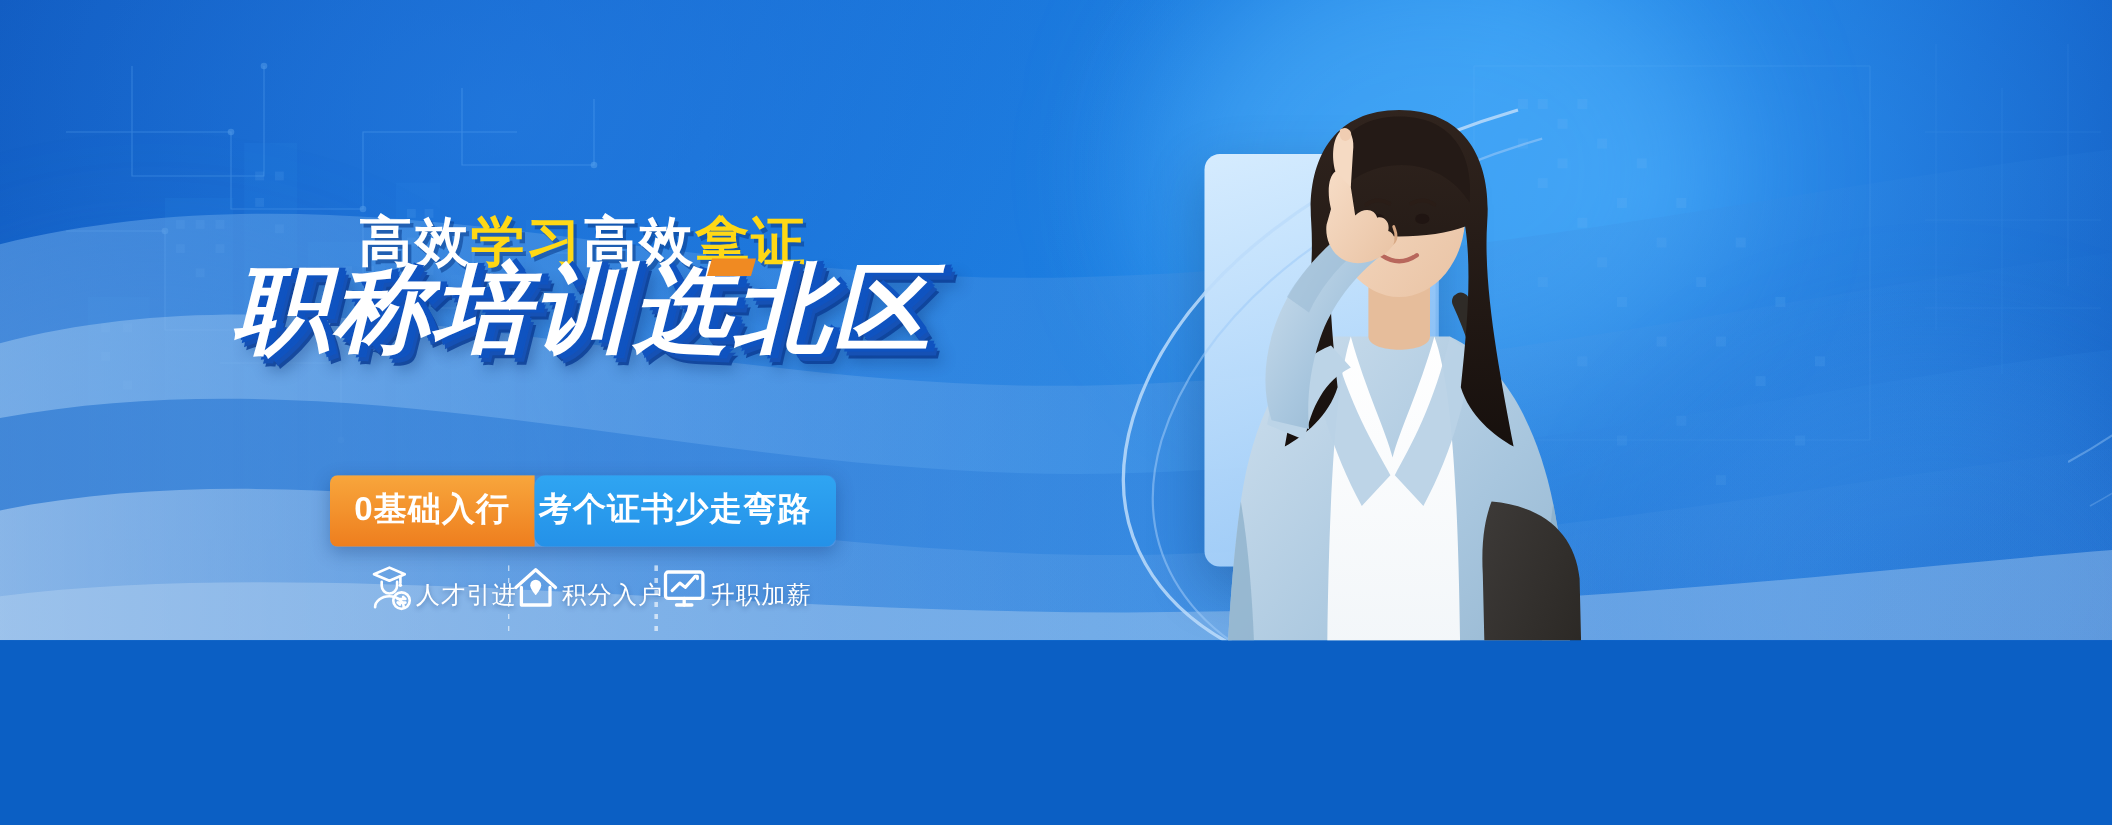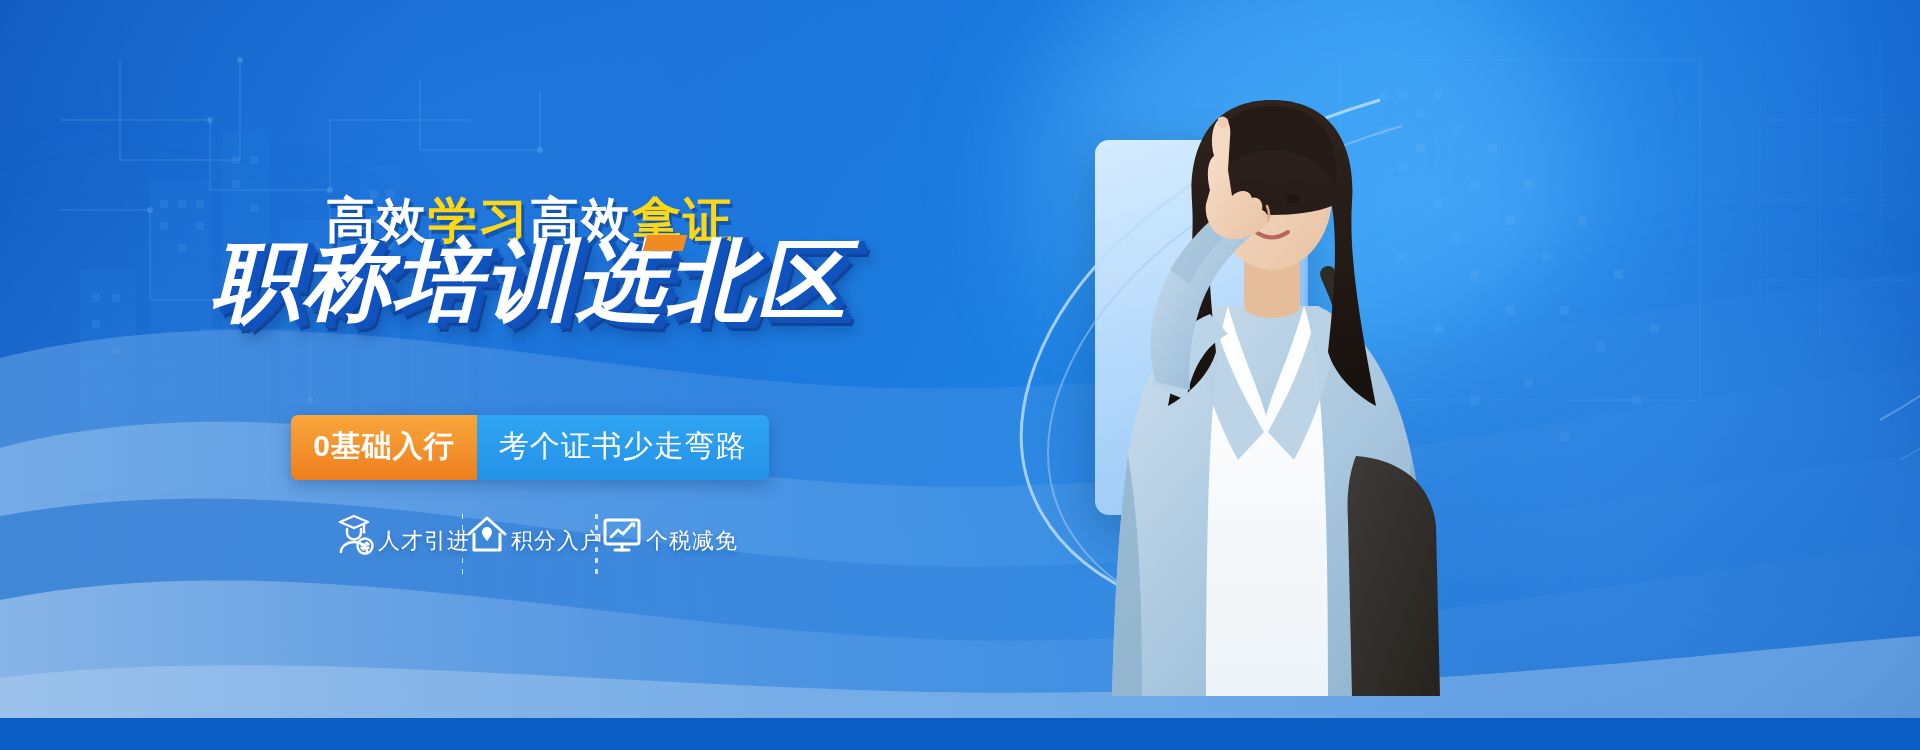--- a/index.html
+++ b/index.html
@@ -1,18 +1,18 @@
 <!DOCTYPE html>
 <html><head>
 <meta charset="utf-8">
 <style>
   html,body{margin:0;padding:0;background:#0b5fc4;}
   body{width:1920px;height:750px;overflow:hidden;font-family:"Liberation Sans","DejaVu Sans",sans-serif;}
 
-  .banner{position:relative;width:1920px;height:718px;overflow:hidden;
+  .banner{position:relative;width:1920px;height:582px;overflow:hidden;
     background:
       radial-gradient(ellipse 900px 600px at 78% 30%, rgba(64,168,255,.55) 0%, rgba(64,168,255,0) 62%),
       radial-gradient(ellipse 1100px 800px at 24% 18%, rgba(42,130,228,.55) 0%, rgba(42,130,228,0) 60%),
       linear-gradient(118deg,#0e57bd 0%,#1366cf 22%,#1a79dd 45%,#1f86e6 62%,#1568cf 82%,#0f55b9 100%);
   }
 
   
   .tech{position:absolute;inset:0;opacity:.5;pointer-events:none;}
   .tech2{position:absolute;inset:0;opacity:.35;pointer-events:none;}
 
@@ -45,30 +45,30 @@
       6px 0 0 #0f53c0,
       7px 3px 0 #0f53c0,
       9px 6px 0 #1551b5,
       11px 9px 0 rgba(12,62,150,.85),
       13px 12px 14px rgba(6,40,100,.45);
   }
   .headline .accent{position:absolute;width:40px;height:16px;background:#f08a22;
     transform:skewX(-16deg);left:645px;top:-2px;}
 
   
-  .badges{position:absolute;left:0;top:415px;width:1060px;display:flex;
+  .badges{position:absolute;left:0;top:432px;width:1060px;display:flex;
     justify-content:center;align-items:flex-start;}
   .badge-row{display:flex;align-items:stretch;border-radius:7px;overflow:hidden;
     box-shadow:0 5px 16px rgba(5,40,100,.30);}
   .badge-orange{background:linear-gradient(180deg,#f8a63c 0%,#ee7e1e 100%);
     color:#fff;font-size:30px;font-weight:bold;letter-spacing:1px;
     padding:11px 22px 13px 22px;display:flex;align-items:center;white-space:nowrap;}
   .badge-blue{background:linear-gradient(180deg,#2fa5f2 0%,#2491e8 100%);
-    color:#fff;font-size:30px;font-weight:normal;letter-spacing:1px;
-    padding:11px 22px 13px 22px;display:flex;align-items:center;white-space:nowrap;}
+    color:#fff;font-size:30px;font-weight:bold;letter-spacing:1px;
+    padding:11px 22px 13px 4px;display:flex;align-items:center;white-space:nowrap;border-radius:10px;}
 
   
   .features{position:absolute;left:0;top:510px;width:1060px;display:flex;
     justify-content:center;align-items:flex-start;}
   .feat{width:132px;display:flex;flex-direction:row;align-items:center;}
   .feat-ico{height:48px;display:flex;align-items:center;justify-content:center;margin-bottom:13px;}
   .feat-lbl{color:#ffffff;font-size:22px;letter-spacing:1px;white-space:nowrap;
     text-shadow:0 2px 5px rgba(8,45,105,.4);}
   .divider{width:1px;height:62px;margin-top:4px;
     background:repeating-linear-gradient(to bottom,rgba(255,255,255,.75) 0 5px,rgba(255,255,255,0) 5px 11px);}
@@ -295,21 +295,21 @@
       <div class="feat">
         <div class="feat-ico">
           <svg width="48" height="48" viewBox="0 0 48 48" fill="none" stroke="#fff" stroke-width="3" stroke-linecap="round" stroke-linejoin="round">
             <rect x="7" y="10" width="34" height="24" rx="2.5"></rect>
             <path d="M13 27 l7 -7 l5 4 l9 -10" stroke-width="2.8"></path>
             <path d="M34 14 h2 v2" stroke-width="2.8"></path>
             <path d="M17 40 h14"></path>
             <path d="M24 34 v6"></path>
           </svg>
         </div>
-        <div class="feat-lbl">个税减免</div>
+        <div class="feat-lbl">升职加薪</div>
       </div>
 
     </div>
   </div>
 
   <div class="model-wrap">
 
     <div class="panel"></div>
     <div class="panel-edge"></div>
 

